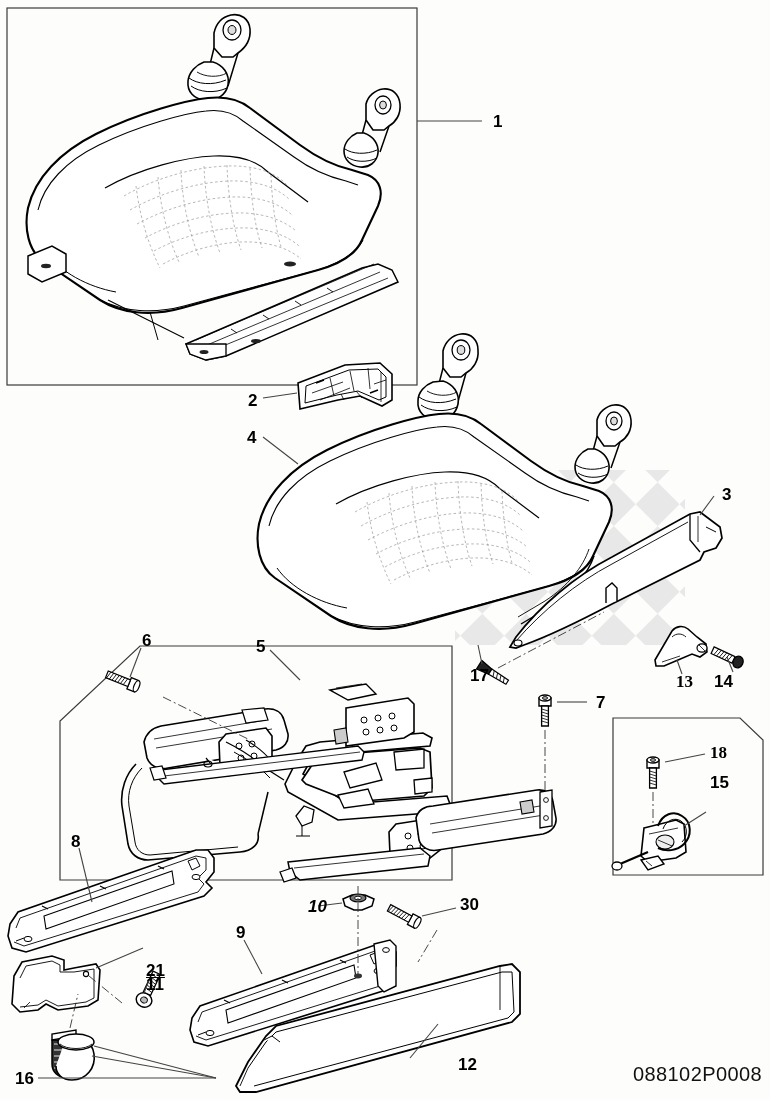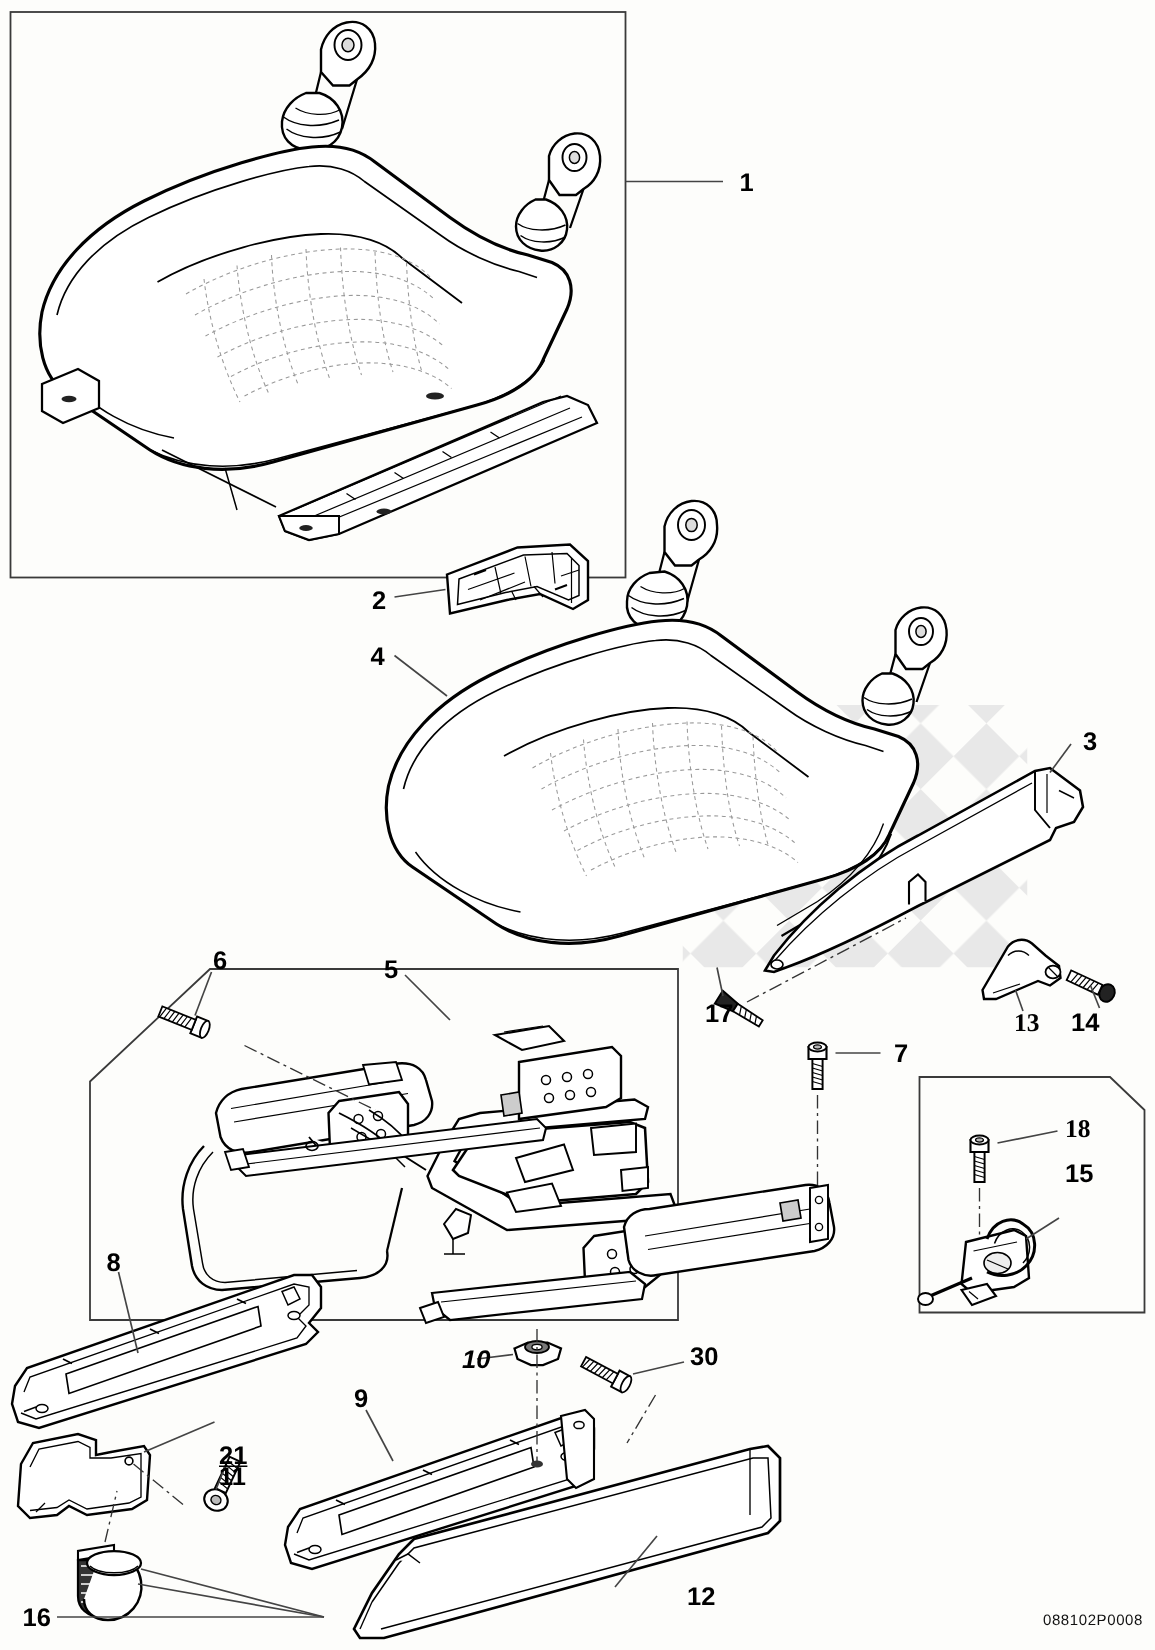--- a/index.html
+++ b/index.html
@@ -1,20 +1,20 @@
 <!DOCTYPE html>
 <html><head>
 <meta charset="utf-8">
 <style>
   html,body{margin:0;padding:0;background:#ffffff;}
   body{font-family:"Liberation Sans", sans-serif;}
   #page{position:relative;width:770px;height:1100px;background:#fdfdfb;overflow:hidden;}
   #art{position:absolute;left:0;top:0;width:770px;height:1100px;}
   .callout{position:absolute;font-family:"Liberation Sans", sans-serif;font-weight:bold;font-size:17px;color:#000;line-height:1;white-space:nowrap;}
-  #partnum{position:absolute;right:8px;bottom:14px;font-family:"Liberation Sans", sans-serif;font-size:10px;letter-spacing:.4px;color:#111;}
+  #partnum{position:absolute;right:8px;bottom:14px;font-family:"Liberation Sans", sans-serif;font-size:20px;letter-spacing:.4px;color:#111;}
   .wm-main{position:absolute;left:42px;top:497px;font-size:86px;font-weight:bold;color:#f7d4d6;letter-spacing:-2px;line-height:1;user-select:none;}
   .wm-sub{position:absolute;left:48px;top:590px;font-size:24px;font-weight:bold;color:#eeeeee;letter-spacing:29px;line-height:1;user-select:none;}
 </style>
 </head>
 <body>
 
 <div id="page">
 
   <div class="wm-main">scuderia</div>
   <div class="wm-sub">car parts</div>

